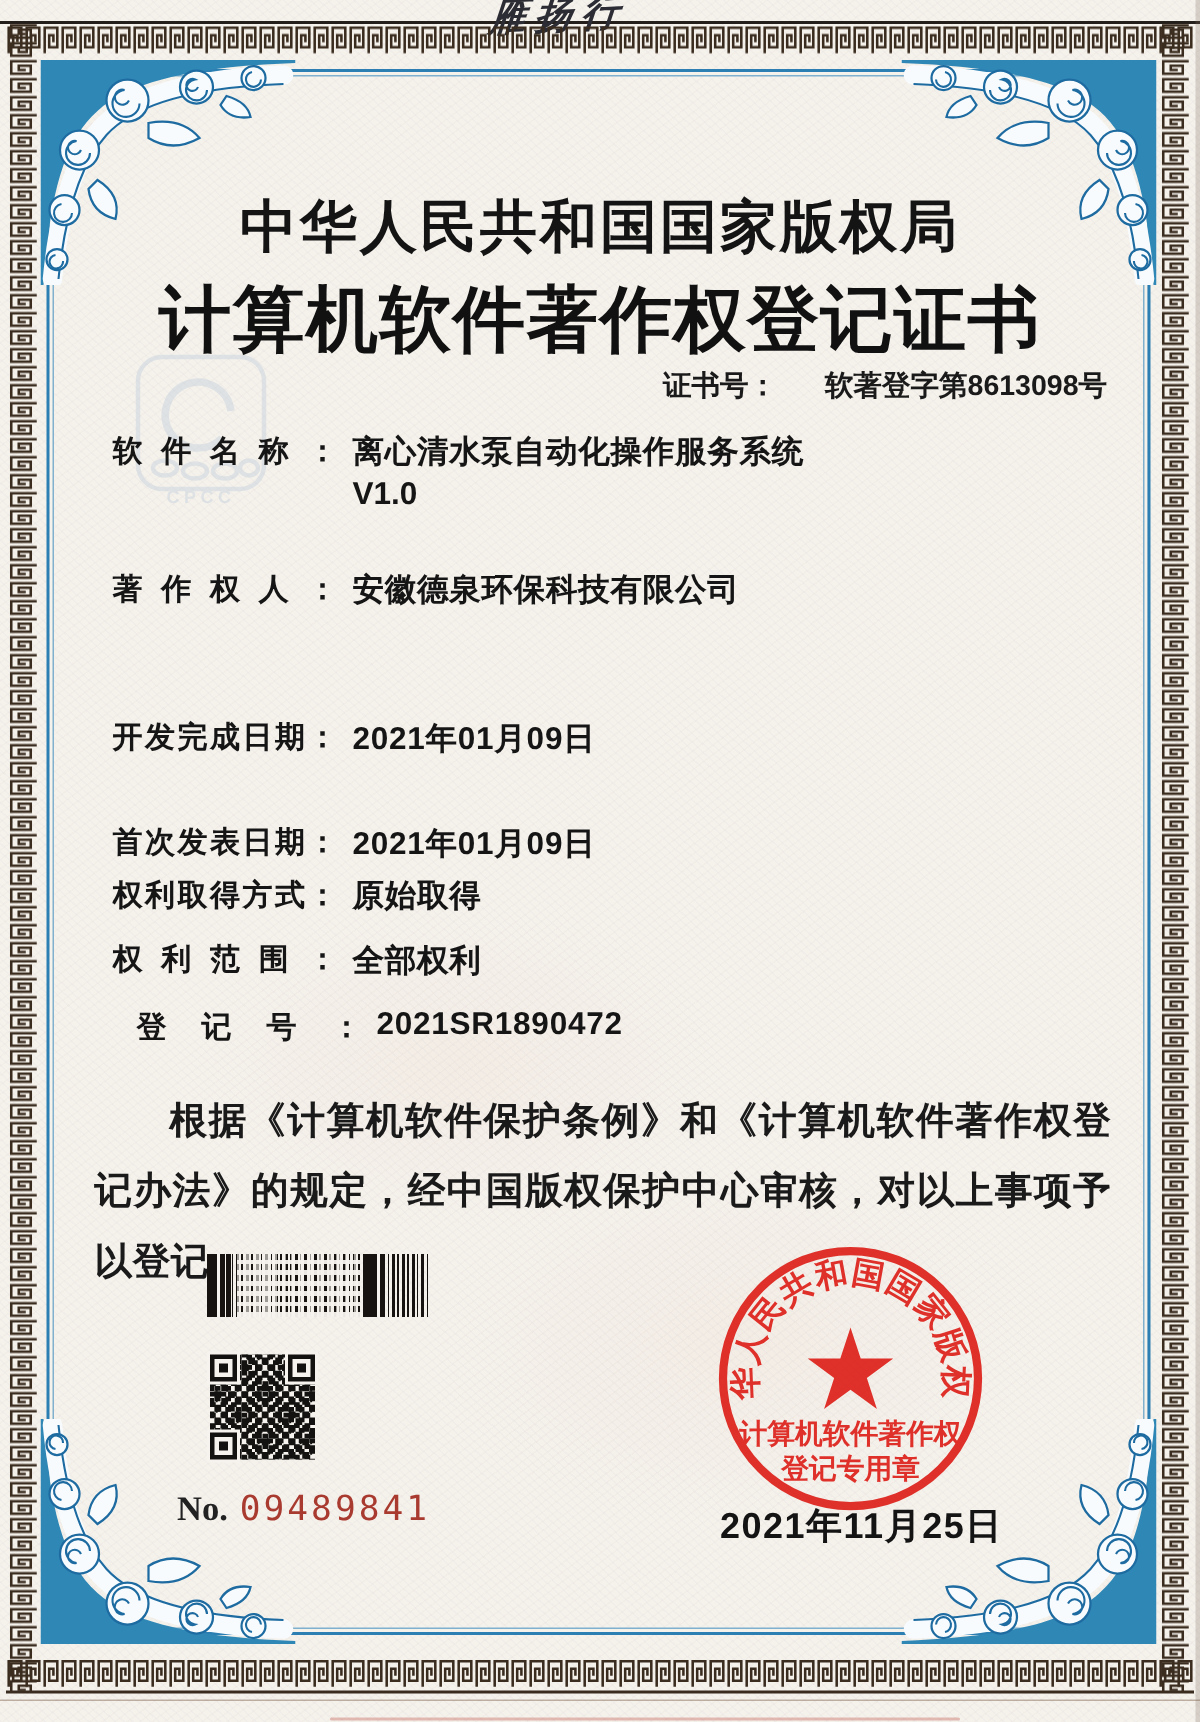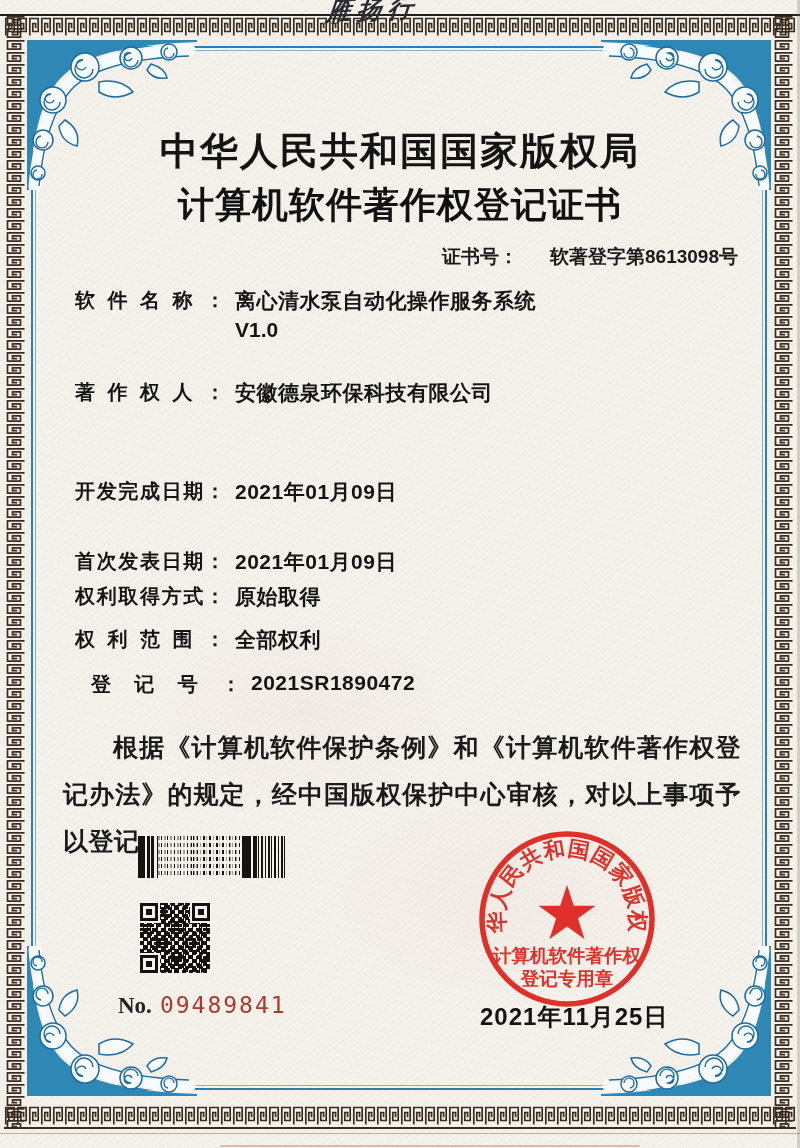--- a/index.html
+++ b/index.html
@@ -46,21 +46,21 @@
   .watermark{left:88px;top:236px;width:92px;height:104px;opacity:0.55;}
   .wm-text{position:absolute;left:0;bottom:2px;width:100%;text-align:center;
       font-size:12px;letter-spacing:3px;color:#ccd6de;font-weight:700;}
 
   
   .title{left:0;top:126px;width:800px;text-align:center;
      font-family:"Liberation Serif",serif;font-weight:900;color:#141414;
      font-size:38px;letter-spacing:2px;}
   .subtitle{left:0;top:181px;width:800px;text-align:center;
      font-family:"Liberation Serif",serif;font-weight:900;color:#111;
-     font-size:36px;letter-spacing:1px;}
+     font-size:48px;letter-spacing:1px;}
   .certno{top:244px;right:62px;font-size:19px;font-weight:700;color:#1a1a1a;}
   .certno .val{margin-left:32px;}
 
   
   .frow{position:absolute;left:75px;width:660px;height:30px;font-weight:700;color:#151515;}
   .flabel{display:inline-block;width:150px;font-size:20px;
           text-align:justify;text-align-last:justify;overflow:hidden;height:28px;}
   .fvalue{position:absolute;left:160px;top:0;font-size:21px;letter-spacing:0.5px;white-space:nowrap;}
   .fr0{top:287px;} .fr0b{top:318px;left:235px;font-size:21px;font-weight:700;color:#151515;}
   .fr1{top:379px;}
@@ -173,20 +173,33 @@
   <svg class="abs orn orn-tr" viewBox="0 0 170 150">
       <use href="#cornerOrn"></use>
     </svg>
   <svg class="abs orn orn-bl" viewBox="0 0 170 150">
       <use href="#cornerOrn"></use>
     </svg>
   <svg class="abs orn orn-br" viewBox="0 0 170 150">
       <use href="#cornerOrn"></use>
     </svg>
 
+  <div class="abs watermark">
+    <svg width="92" height="104" viewBox="0 0 92 104">
+      <rect x="4" y="2" width="84" height="88" rx="16" fill="none" stroke="#ccd6de" stroke-width="3"></rect>
+      <path d="M66,38 a22,22 0 1 0 -6,18" fill="none" stroke="#ccd6de" stroke-width="5"></path>
+      <g fill="none" stroke="#ccd6de" stroke-width="3">
+        <ellipse cx="22" cy="76" rx="8" ry="5"></ellipse>
+          <ellipse cx="42" cy="78" rx="8" ry="5"></ellipse>
+        <ellipse cx="62" cy="78" rx="8" ry="5"></ellipse>
+          <ellipse cx="78" cy="76" rx="6" ry="5"></ellipse>
+      </g>
+    </svg>
+    <div class="wm-text">CPCC</div>
+  </div>
 
   <div class="abs title">中华人民共和国国家版权局</div>
   <div class="abs subtitle">计算机软件著作权登记证书</div>
   <div class="abs certno">
     <span>证书号：</span><span class="val">软著登字第8613098号</span>
   </div>
 
   <div class="frow fr0">
     <span class="flabel">软件名称：</span>
     <span class="fvalue">离心清水泵自动化操作服务系统</span>

